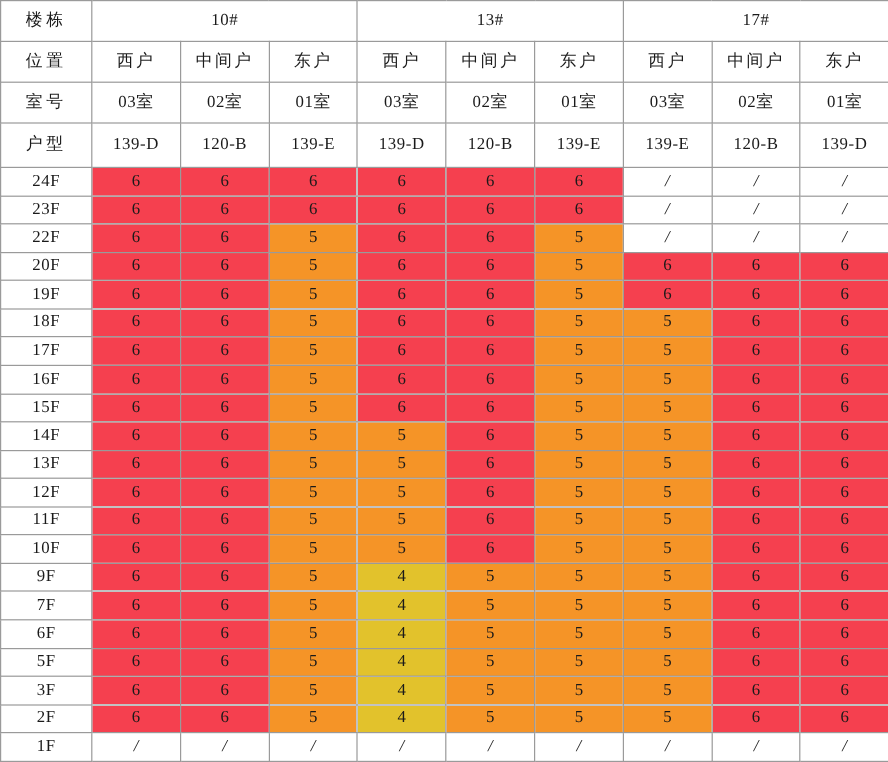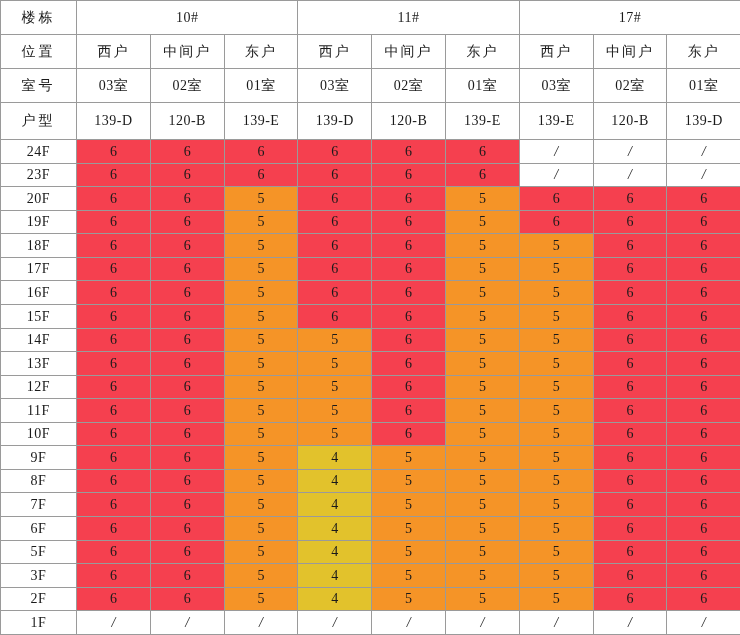--- a/index.html
+++ b/index.html
@@ -90,21 +90,21 @@
       <col class="data-col">
       <col class="data-col">
     <col class="data-col">
       <col class="data-col">
       <col class="data-col">
   </colgroup>
   <thead>
     <tr class="hdr-row">
       <th class="hdr-cell cn rowlabel">楼栋</th>
       <th class="hdr-cell bldg grp-left grp-right" colspan="3">10#</th>
-      <th class="hdr-cell bldg grp-right" colspan="3">11#</th>
+      <th class="hdr-cell bldg grp-right" colspan="3">13#</th>
       <th class="hdr-cell bldg" colspan="3">17#</th>
     </tr>
     <tr class="hdr-row">
       <th class="hdr-cell cn rowlabel">位置</th>
       <th class="hdr-cell cn grp-left">西户</th>
       <th class="hdr-cell cn">中间户</th>
       <th class="hdr-cell cn grp-right">东户</th>
       <th class="hdr-cell cn">西户</th>
       <th class="hdr-cell cn">中间户</th>
       <th class="hdr-cell cn grp-right">东户</th>
@@ -156,20 +156,32 @@
         <td class="cell v6">6</td>
         <td class="cell v6 grp-right">6</td>
         <td class="cell v6">6</td>
         <td class="cell v6">6</td>
         <td class="cell v6 grp-right">6</td>
         <td class="cell na">/</td>
         <td class="cell na">/</td>
         <td class="cell na">/</td>
       </tr>
       <tr class="data-row">
+        <td class="floor-cell">22F</td>
+        <td class="cell v6 grp-left">6</td>
+        <td class="cell v6">6</td>
+        <td class="cell v5 grp-right">5</td>
+        <td class="cell v6">6</td>
+        <td class="cell v6">6</td>
+        <td class="cell v5 grp-right">5</td>
+        <td class="cell na">/</td>
+        <td class="cell na">/</td>
+        <td class="cell na">/</td>
+      </tr>
+      <tr class="data-row">
         <td class="floor-cell">20F</td>
         <td class="cell v6 grp-left">6</td>
         <td class="cell v6">6</td>
         <td class="cell v5 grp-right">5</td>
         <td class="cell v6">6</td>
         <td class="cell v6">6</td>
         <td class="cell v5 grp-right">5</td>
         <td class="cell v6">6</td>
         <td class="cell v6">6</td>
         <td class="cell v6">6</td>
@@ -289,32 +301,20 @@
         <td class="cell v5 grp-right">5</td>
         <td class="cell v5">5</td>
         <td class="cell v6">6</td>
         <td class="cell v5 grp-right">5</td>
         <td class="cell v5">5</td>
         <td class="cell v6">6</td>
         <td class="cell v6">6</td>
       </tr>
       <tr class="data-row">
         <td class="floor-cell">9F</td>
-        <td class="cell v6 grp-left">6</td>
-        <td class="cell v6">6</td>
-        <td class="cell v5 grp-right">5</td>
-        <td class="cell v4">4</td>
-        <td class="cell v5">5</td>
-        <td class="cell v5 grp-right">5</td>
-        <td class="cell v5">5</td>
-        <td class="cell v6">6</td>
-        <td class="cell v6">6</td>
-      </tr>
-      <tr class="data-row">
-        <td class="floor-cell">8F</td>
         <td class="cell v6 grp-left">6</td>
         <td class="cell v6">6</td>
         <td class="cell v5 grp-right">5</td>
         <td class="cell v4">4</td>
         <td class="cell v5">5</td>
         <td class="cell v5 grp-right">5</td>
         <td class="cell v5">5</td>
         <td class="cell v6">6</td>
         <td class="cell v6">6</td>
       </tr>

